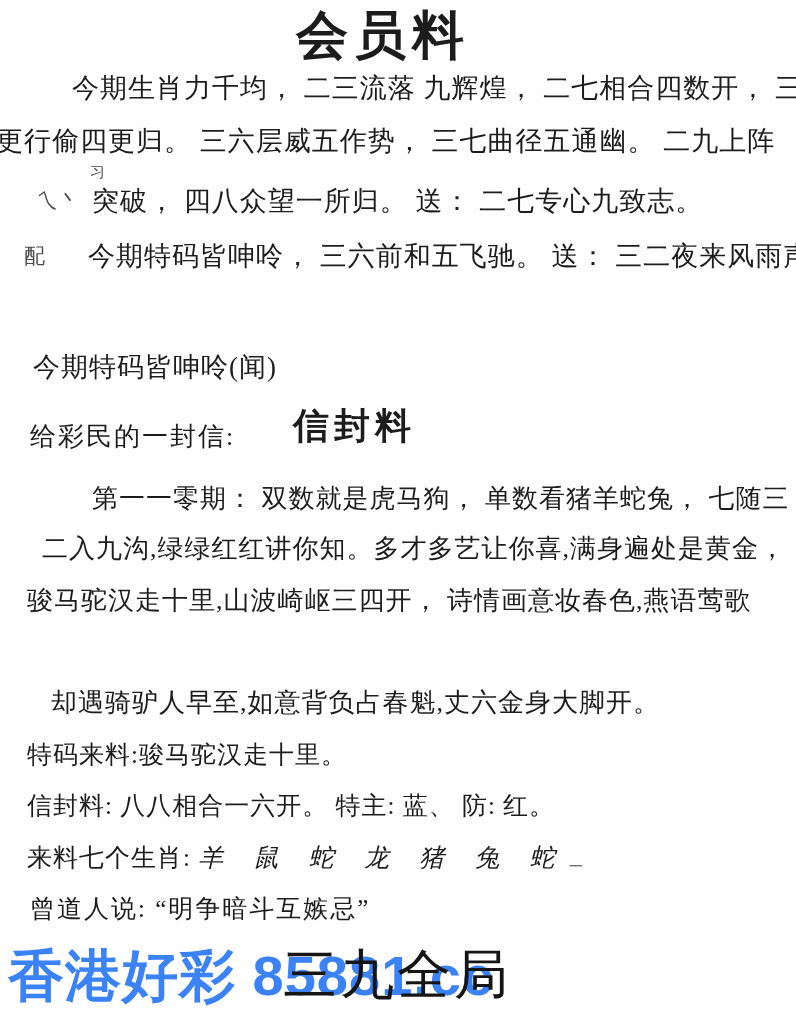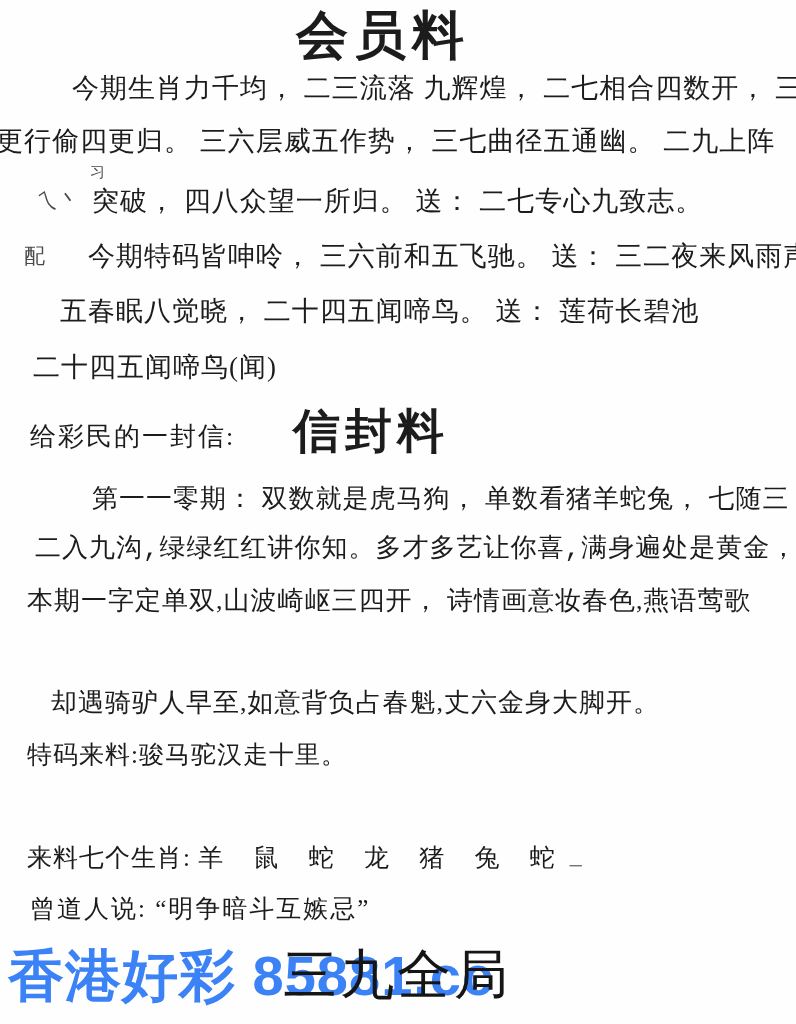--- a/index.html
+++ b/index.html
@@ -24,37 +24,37 @@
   .doc-title{
     position:absolute;
     top:10px;left:296px;
     font-size:52px;font-weight:bold;
     line-height:1;letter-spacing:6px;
     white-space:nowrap;
   }
   .env-title{
     position:absolute;
     top:408px;left:293px;
-    font-size:47px;font-weight:bold;
+    font-size:36px;font-weight:bold;
     line-height:1;letter-spacing:5px;
     white-space:nowrap;
   }
   .intro{
     position:absolute;
     top:424px;left:30px;
     font-size:26px;line-height:1;letter-spacing:2px;
     white-space:nowrap;
   }
   .frag{
     position:absolute;
     line-height:1;
     color:#2a2a2a;
     opacity:.85;
   }
-  .zod-list{letter-spacing:12px;}
+  .zod-list{letter-spacing:12px;font-style:italic;}
   .zod-trail{font-size:18px;vertical-align:2px;}
   .watermark-red{
     position:absolute;
     top:948px;left:8px;
     font-family:"Liberation Sans", sans-serif;
     font-weight:bold;
     font-size:56px;line-height:1;
     letter-spacing:1px;
     white-space:nowrap;
   }
@@ -78,32 +78,32 @@
   <div class="ln p1" style="top:128px;left:-4px;">更行偷四更归。 三六层威五作势， 三七曲径五通幽。 二九上阵</div>
 
   <span class="frag" style="top:165px;left:90px;font-size:15px;">习</span>
   <span class="frag" style="top:191px;left:38px;font-size:19px;">乀</span>
   <span class="frag" style="top:189px;left:58px;font-size:22px;">丶</span>
   <div class="ln p1" style="top:188px;left:80px;margin-left:12px;">突破， 四八众望一所归。 送： 二七专心九致志。</div>
 
   <span class="frag" style="top:246px;left:24px;font-size:21px;">配</span>
   <div class="ln p1" style="top:243px;left:88px;">今期特码皆呻呤， 三六前和五飞驰。 送： 三二夜来风雨声。</div>
 
-  <div class="ln p1" style="top:298px;left:60px;">五春眠八觉晓， 二十四五闻啼鸟。 送： 莲荷长碧池</div>
-  <div class="ln p1" style="top:354px;left:33px;">二十四五闻啼鸟(闻)</div>
+  <div class="ln p1" style="top:354px;left:33px;">今期特码皆呻呤(闻)</div>
 
   <div class="intro">给彩民的一封信:</div>
   <div class="env-title">信封料</div>
 
   <div class="ln p2" style="top:486px;left:92px;">第一一零期： 双数就是虎马狗， 单数看猪羊蛇兔， 七随三</div>
-  <div class="ln p2" style="top:536px;left:35px;font-family:Liberation Mono, monospace;">二入九沟,绿绿红红讲你知。多才多艺让你喜,满身遍处是黄金，</div>
-  <div class="ln p2" style="top:588px;left:27px;">本期一字定单双,山波崎岖三四开， 诗情画意妆春色,燕语莺歌</div>
+  <div class="ln p2" style="top:536px;left:42px;">二入九沟,绿绿红红讲你知。多才多艺让你喜,满身遍处是黄金，</div>
+  <div class="ln p2" style="top:588px;left:27px;">骏马驼汉走十里,山波崎岖三四开， 诗情画意妆春色,燕语莺歌</div>
   <div class="ln p2" style="top:690px;left:27px;margin-left:24px;">却遇骑驴人早至,如意背负占春魁,丈六金身大脚开。</div>
 
   <div class="ln p3" style="top:742px;left:27px;">特码来料:骏马驼汉走十里。</div>
+  <div class="ln p3" style="top:793px;left:27px;">信封料: 八八相合一六开。 特主: 蓝、 防: 红。</div>
 
   <div class="ln p3" style="top:845px;left:27px;">
     <span>来料七个生肖: </span><span class="zod-list">羊 鼠 蛇 龙 猪 兔 蛇</span><span class="zod-trail">＿</span>
   </div>
 
   <div class="ln p3" style="top:896px;left:30px;letter-spacing:2px;">曾道人说: “明争暗斗互嫉忌”</div>
 
   <div class="watermark-red" style="color: #3b82f6;">香港好彩 85881.cc</div>
   <div class="watermark-black">三九全局</div>
 

